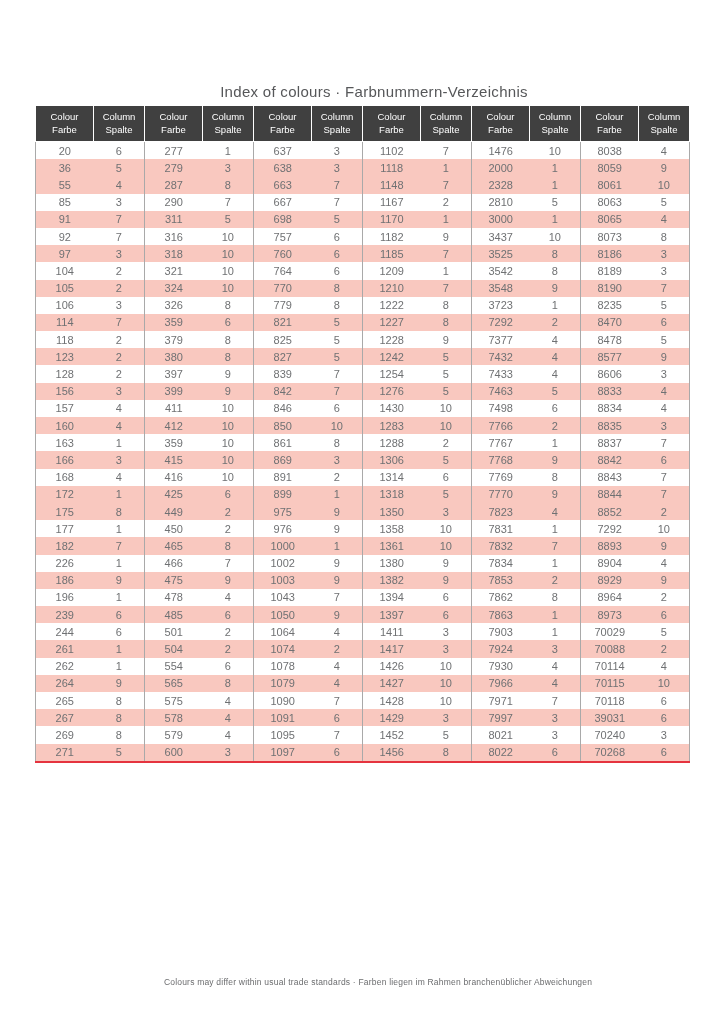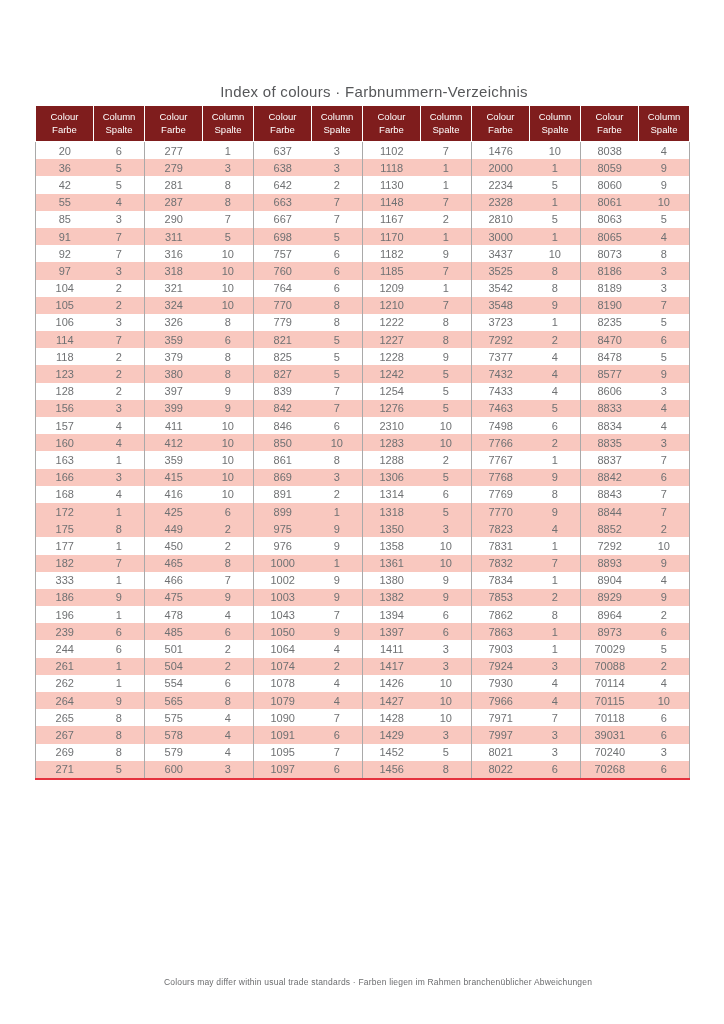--- a/index.html
+++ b/index.html
@@ -35,21 +35,21 @@
     top: 105px;
     left: 35px;
     width: 655px;
     border-collapse: collapse;
     table-layout: fixed;
     border-left: 1px solid #a9a9a9;
     border-right: 1px solid #a9a9a9;
     border-bottom: 2px solid #e5333f;
   }
   table.colour-table th {
-    background: #7f1d1d;
+    background: #404040;
     color: #ffffff;
     font-weight: normal;
     font-size: 9.5px;
     line-height: 1.35;
     height: 35px;
     padding: 0;
     border: 1px solid #ffffff;
     text-align: center;
     vertical-align: middle;
   }
@@ -139,34 +139,20 @@
           <td>3</td>
           <td class="pair-start">638</td>
           <td>3</td>
           <td class="pair-start">1118</td>
           <td>1</td>
           <td class="pair-start">2000</td>
           <td>1</td>
           <td class="pair-start">8059</td>
           <td>9</td>
         </tr>
-        <tr>
-          <td>42</td>
-          <td>5</td>
-          <td class="pair-start">281</td>
-          <td>8</td>
-          <td class="pair-start">642</td>
-          <td>2</td>
-          <td class="pair-start">1130</td>
-          <td>1</td>
-          <td class="pair-start">2234</td>
-          <td>5</td>
-          <td class="pair-start">8060</td>
-          <td>9</td>
-        </tr>
         <tr class="stripe">
           <td>55</td>
           <td>4</td>
           <td class="pair-start">287</td>
           <td>8</td>
           <td class="pair-start">663</td>
           <td>7</td>
           <td class="pair-start">1148</td>
           <td>7</td>
           <td class="pair-start">2328</td>
@@ -342,21 +328,21 @@
           <td class="pair-start">8833</td>
           <td>4</td>
         </tr>
         <tr>
           <td>157</td>
           <td>4</td>
           <td class="pair-start">411</td>
           <td>10</td>
           <td class="pair-start">846</td>
           <td>6</td>
-          <td class="pair-start">2310</td>
+          <td class="pair-start">1430</td>
           <td>10</td>
           <td class="pair-start">7498</td>
           <td>6</td>
           <td class="pair-start">8834</td>
           <td>4</td>
         </tr>
         <tr class="stripe">
           <td>160</td>
           <td>4</td>
           <td class="pair-start">412</td>
@@ -462,21 +448,21 @@
           <td class="pair-start">1000</td>
           <td>1</td>
           <td class="pair-start">1361</td>
           <td>10</td>
           <td class="pair-start">7832</td>
           <td>7</td>
           <td class="pair-start">8893</td>
           <td>9</td>
         </tr>
         <tr>
-          <td>333</td>
+          <td>226</td>
           <td>1</td>
           <td class="pair-start">466</td>
           <td>7</td>
           <td class="pair-start">1002</td>
           <td>9</td>
           <td class="pair-start">1380</td>
           <td>9</td>
           <td class="pair-start">7834</td>
           <td>1</td>
           <td class="pair-start">8904</td>

